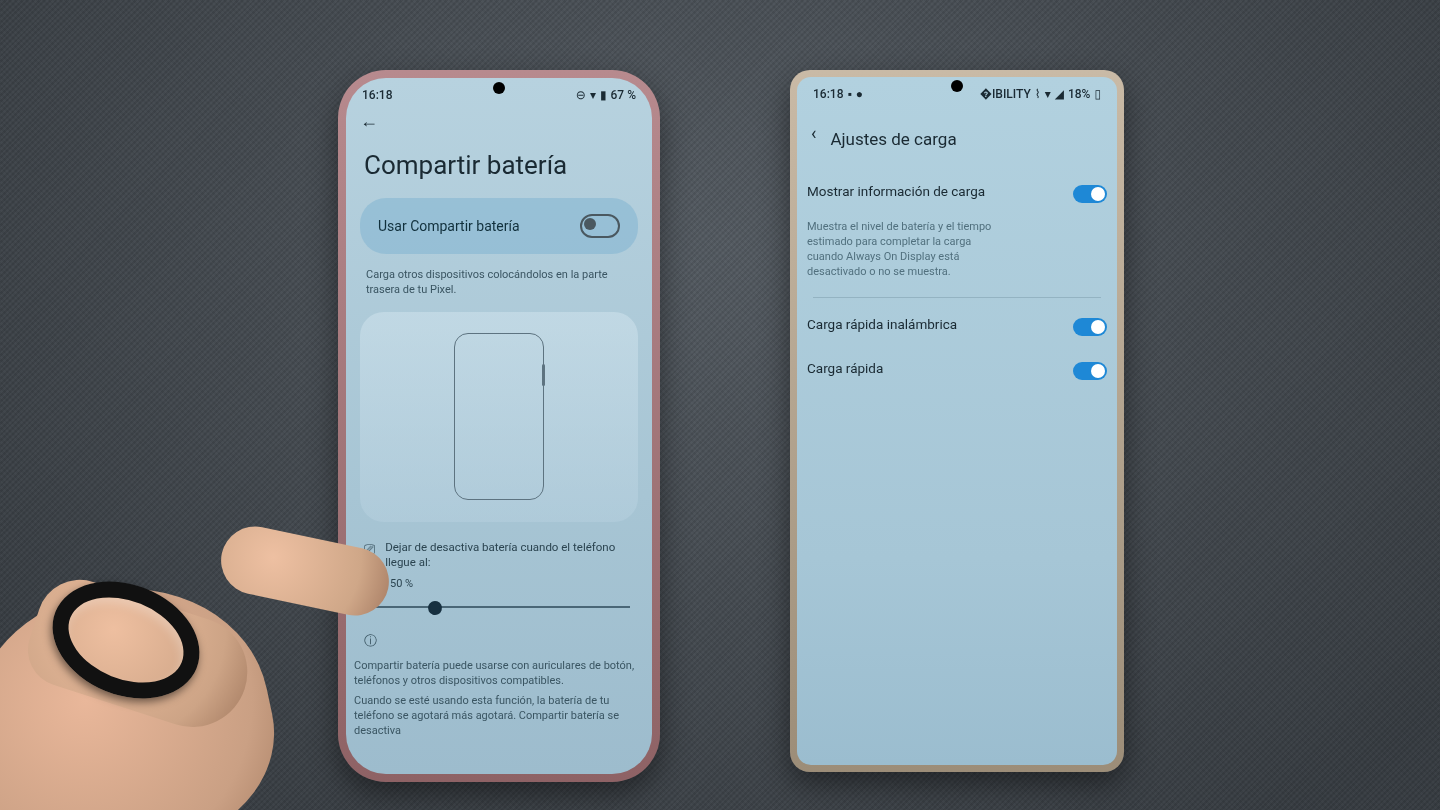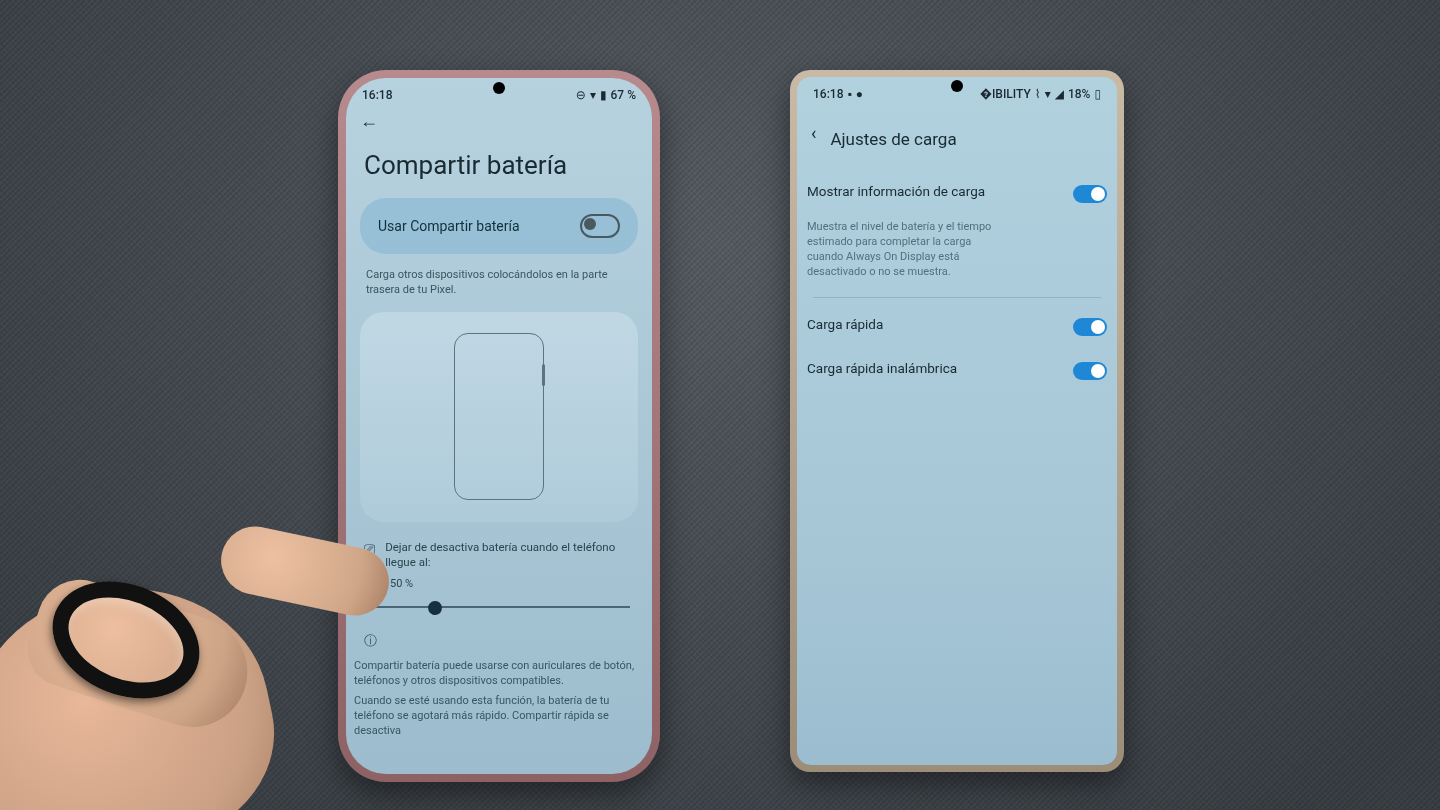--- a/index.html
+++ b/index.html
@@ -124,21 +124,21 @@
       <span class="txt">Dejar de desactiva batería cuando el teléfono llegue al:</span>
     </div>
     <div class="pct">50 %</div>
     <div class="slider">
       <div class="track"></div>
       <div class="thumb"></div>
     </div>
 
     <div class="info-ic">ⓘ</div>
     <div class="foot">Compartir batería puede usarse con auriculares de botón, teléfonos y otros dispositivos compatibles.</div>
-    <div class="foot">Cuando se esté usando esta función, la batería de tu teléfono se agotará más rápido. Compartir rápida se desactiva</div>
+    <div class="foot">Cuando se esté usando esta función, la batería de tu teléfono se agotará más agotará. Compartir batería se desactiva</div>
   </div>
 </div>
 
 <div class="phone phoneR">
   <div class="bezel-cam" style="top:10px"></div>
   <div class="screen">
 
     <div class="status">
       <span class="r">
         <span>16:18</span>
@@ -165,28 +165,28 @@
         <div class="t">Mostrar información de carga</div>
         <div class="s">Muestra el nivel de batería y el tiempo estimado para completar la carga cuando Always On Display está desactivado o no se muestra.</div>
       </div>
       <div class="toggle-on"></div>
     </div>
 
     <div class="sep"></div>
 
     <div class="optR">
       <div class="labs">
-        <div class="t">Carga rápida</div>
+        <div class="t">Carga rápida inalámbrica</div>
       </div>
       <div class="toggle-on"></div>
     </div>
 
     <div class="optR">
       <div class="labs">
-        <div class="t">Carga rápida inalámbrica</div>
+        <div class="t">Carga rápida</div>
       </div>
       <div class="toggle-on"></div>
     </div>
 
   </div>
 </div>
 
 <div class="hand">
   <div class="palm"></div>
   <div class="thumb"></div>

